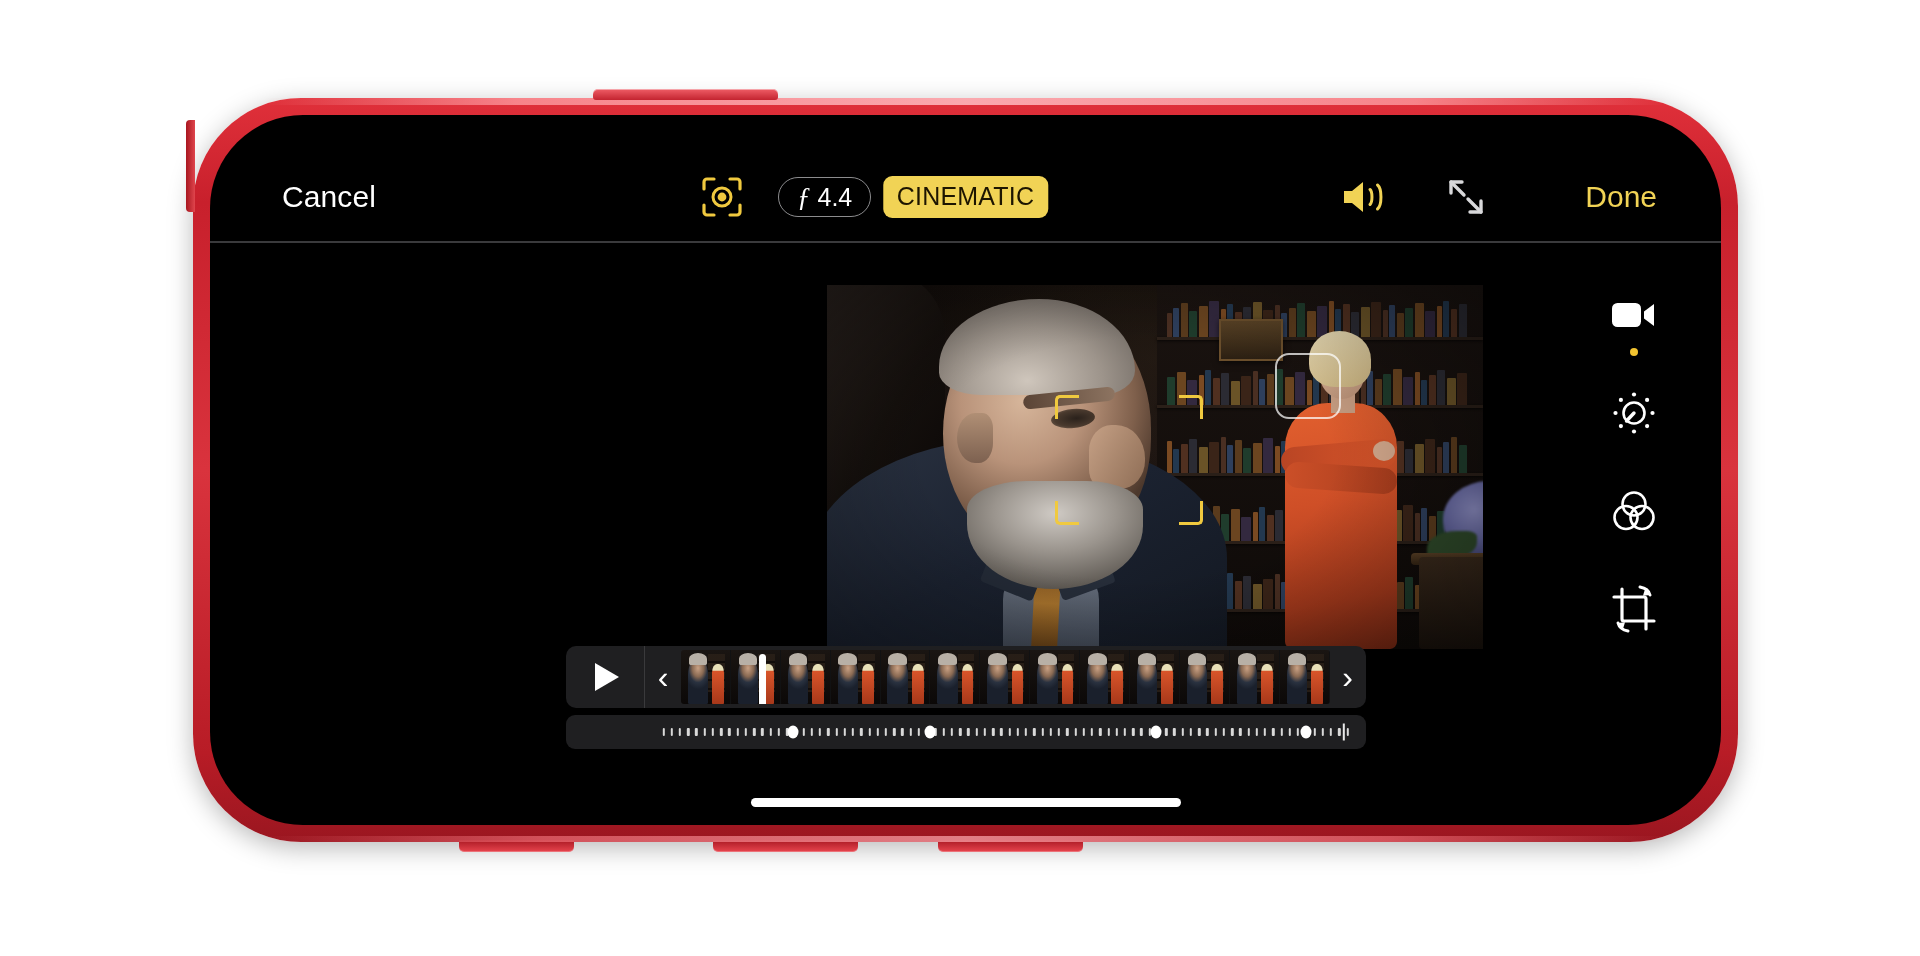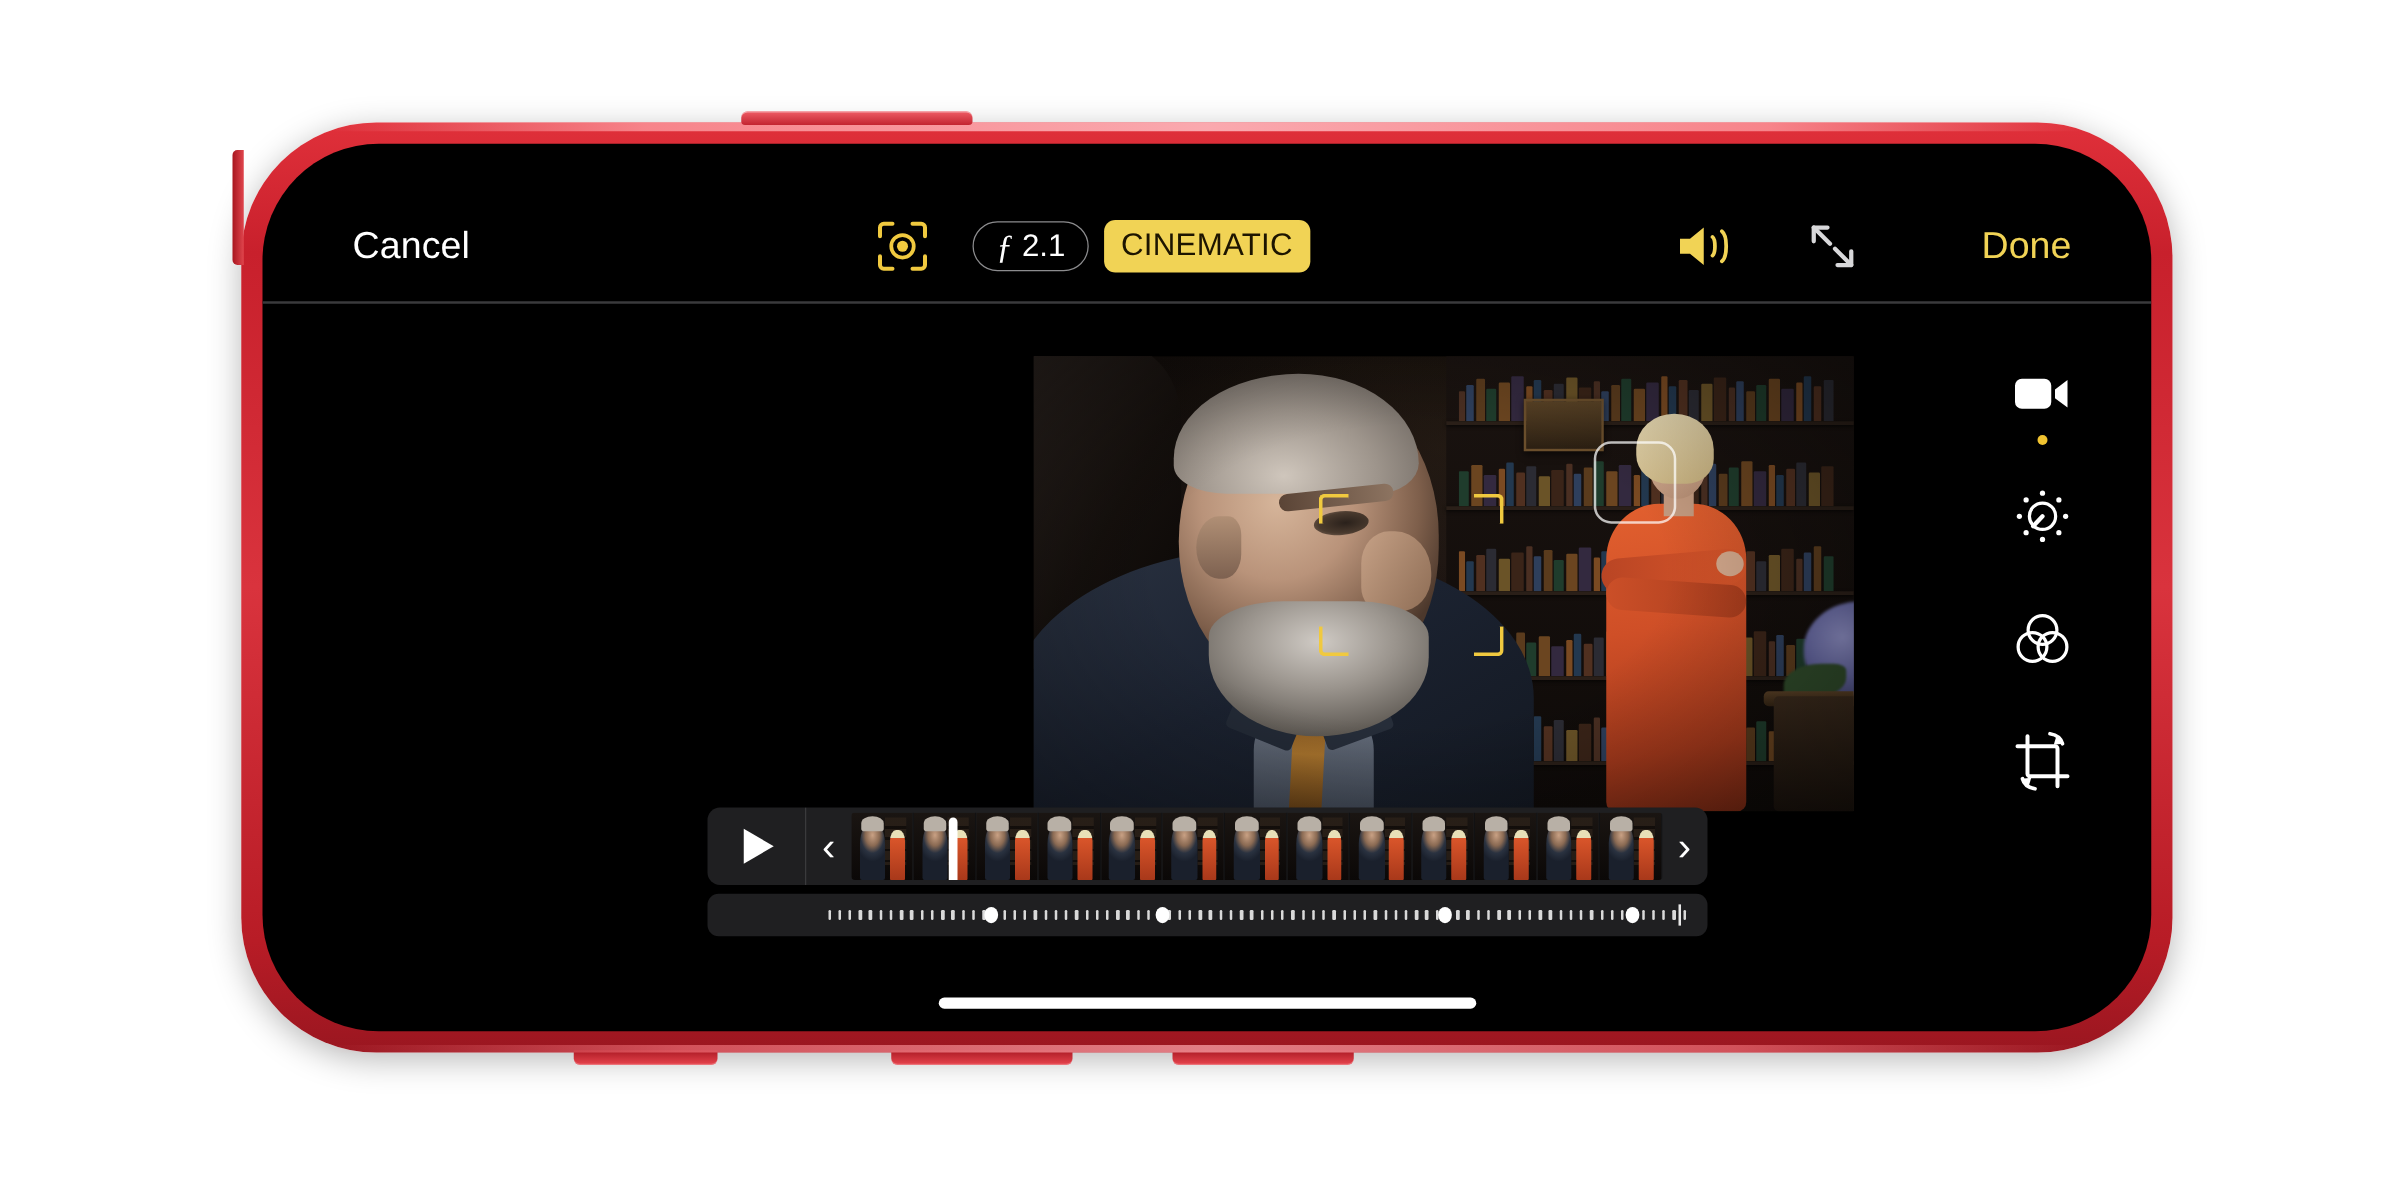--- a/index.html
+++ b/index.html
@@ -297,21 +297,21 @@
           <path d="M30 4h7a3 3 0 013 3v7" stroke="#f0c93f" stroke-width="3.2" stroke-linecap="round"></path>
           <path d="M40 30v7a3 3 0 01-3 3h-7" stroke="#f0c93f" stroke-width="3.2" stroke-linecap="round"></path>
           <path d="M14 40H7a3 3 0 01-3-3v-7" stroke="#f0c93f" stroke-width="3.2" stroke-linecap="round"></path>
           <circle cx="22" cy="22" r="9" stroke="#f0c93f" stroke-width="3"></circle>
           <circle cx="22" cy="22" r="4.4" fill="#f0c93f"></circle>
         </svg>
       </div>
 
       <div id="aperture-pill">
         <span id="aperture-symbol">ƒ</span>
-        <span>2.1</span>
+        <span>4.4</span>
       </div>
 
       <div id="mode-badge">CINEMATIC</div>
 
       <div id="audio-button">
         <svg width="52" height="44" viewBox="0 0 52 44" fill="none">
           <path d="M5 16h8l11-9v30l-11-9H5z" fill="#f1d355"></path>
           <path d="M31 14.5c2.6 2.2 2.6 12.8 0 15" stroke="#f1d355" stroke-width="3" stroke-linecap="round"></path>
           <path d="M38.5 10c4.6 3.6 4.6 20.4 0 24" stroke="#f1d355" stroke-width="3" stroke-linecap="round"></path>
         </svg>

